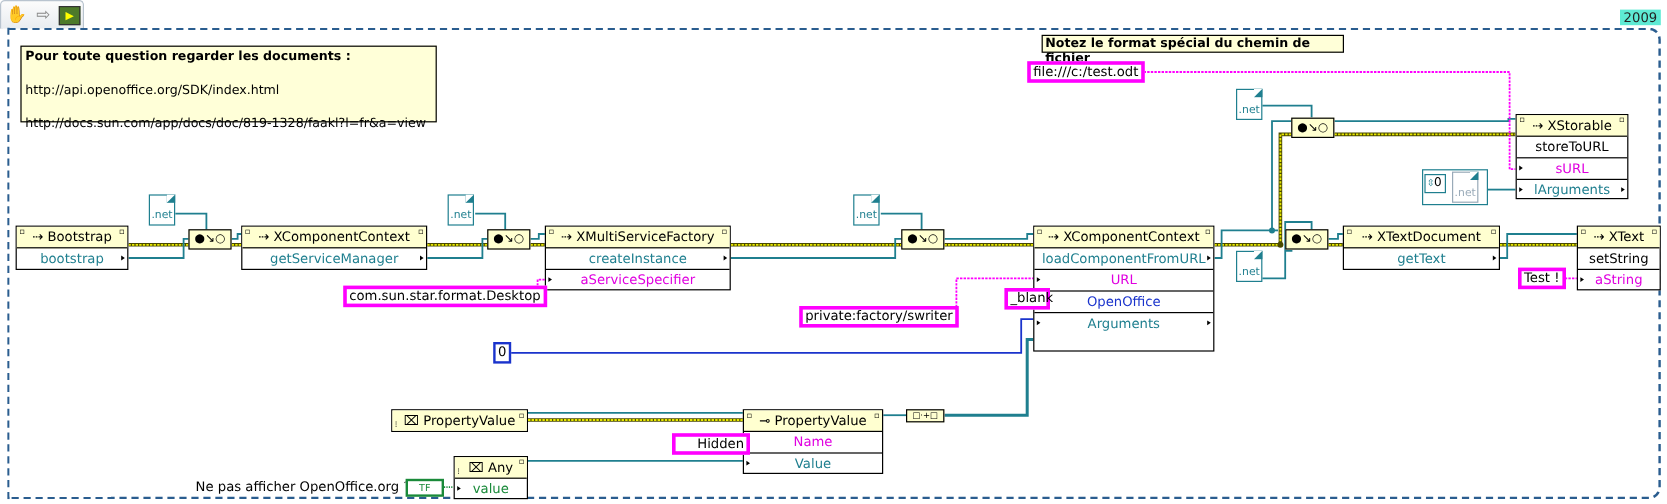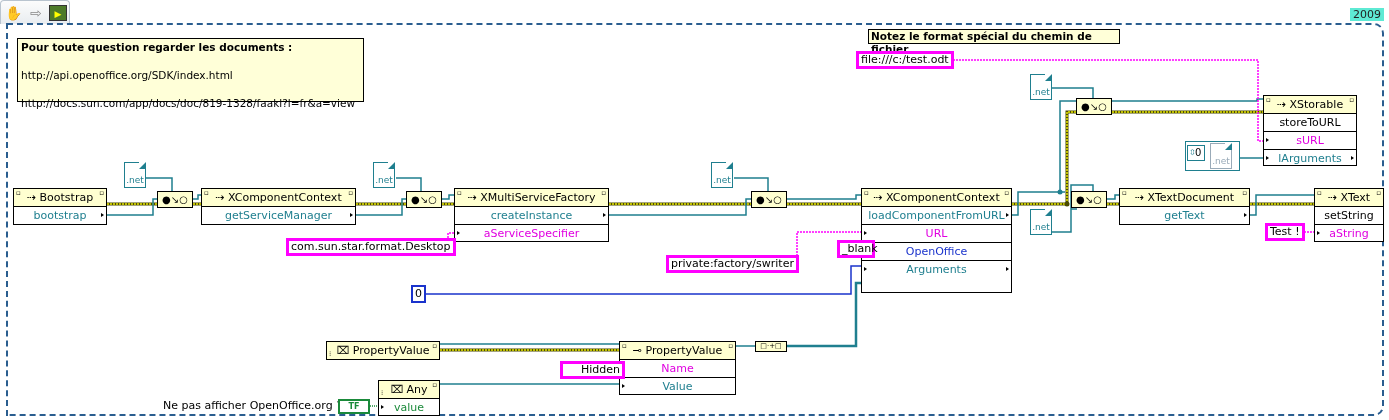--- a/index.html
+++ b/index.html
@@ -248,13 +248,13 @@
   <div class="hdr">
       <span class="ic-l" style="top:9px;">⁝</span>
       <span>⌧&nbsp;</span>
       <span>Any</span>
       <span class="ic-r">▫</span>
     </div>
   <div class="row green arrow-in">value</div>
 </div>
 
 <div class="abs" style="left:163px;top:399px;font-size:11px;color:#000;">Ne pas afficher OpenOffice.org ?</div>
-<div class="abs" style="left:338px;top:399px;width:32px;height:15px;border:2px solid #1a8a3a;background:#fff;box-sizing:border-box;font-size:8px;line-height:11px;text-align:center;font-weight:bold;color:#1a8a3a;"><span>TF</span></div>
+<div class="abs" style="left:338px;top:399px;width:32px;height:15px;border:2px solid #1a8a3a;background:#fff;box-sizing:border-box;font-size:8px;line-height:11px;text-align:center;font-weight:normal;color:#1a8a3a;"><span>TF</span></div>
 
 </body></html>

